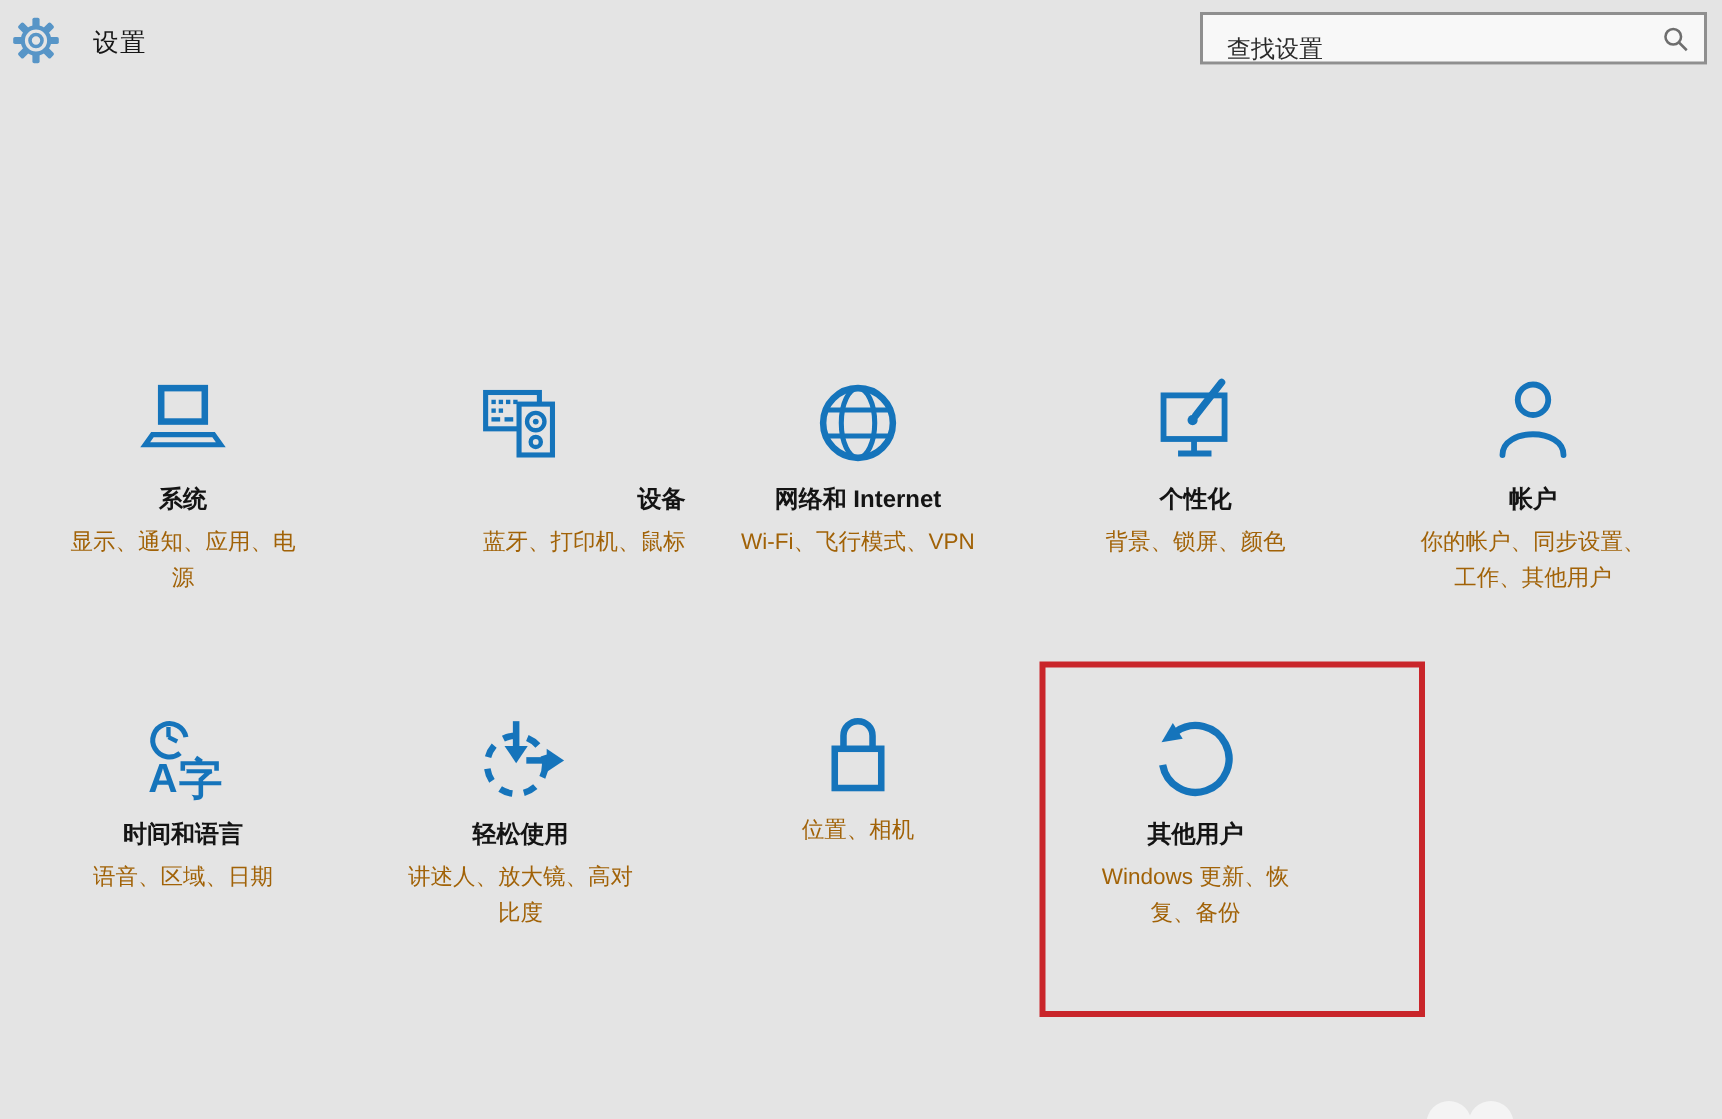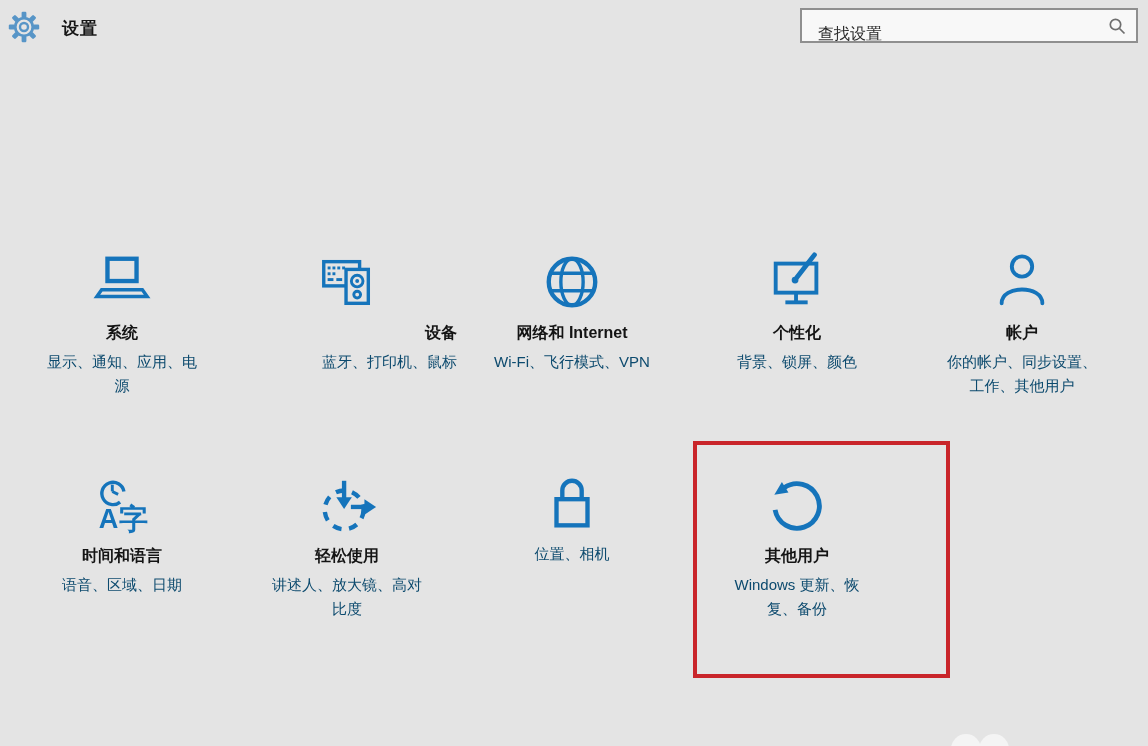--- a/index.html
+++ b/index.html
@@ -9,21 +9,21 @@
     background:#e4e4e4;
     font-family:"Liberation Sans","DejaVu Sans",sans-serif;
     color:#1a1a1a;
   }
 
   
   .header { position:absolute; top:0; left:0; width:100%; height:56px; }
   .gear { position:absolute; left:8px; top:11px; width:32px; height:32px; }
   .app-title {
     position:absolute; left:62px; top:17px;
-    font-size:17px; font-weight:700; color:#161616; letter-spacing:1px;
+    font-size:17px; font-weight:400; color:#161616; letter-spacing:1px;
   }
 
   
   .searchbox {
     position:absolute; left:800px; top:8px; width:338px; height:35px;
     background:#f8f8f8; border:2px solid #8f8f8f;
   }
   .searchbox input {
     width:100%; height:100%; border:none; outline:none; background:transparent;
     font-family:inherit; font-size:16px; color:#2b2b2b; padding:16px 36px 0 16px;
@@ -32,21 +32,21 @@
   .search-glyph { position:absolute; right:9px; top:6px; width:20px; height:20px; }
 
   
   .tile {
     position:absolute; width:220px; text-align:center; cursor:pointer;
   }
   .tile .iconwrap { height:66px; display:flex; align-items:flex-end; justify-content:center; }
   .tile .iconwrap svg { display:block; }
   .tile .title { margin-top:10px; font-size:16px; font-weight:700; color:#141414; }
   .tile .subtitle {
-    margin-top:6px; font-size:15px; line-height:1.58; color:#0c4a6e;
+    margin-top:6px; font-size:15px; line-height:1.58; color:#a16207;
     white-space:pre-line;
   }
   .t1 { left:12px;  top:247px; }
   .t2 { left:237px; top:247px;text-align:right; }
   .t3 { left:462px; top:247px; }
   .t4 { left:687px; top:247px; }
   .t5 { left:912px; top:247px;text-align:center; }
   .t6 { left:12px;  top:470px; }
   .t7 { left:237px; top:470px; }
   .t8 { left:462px; top:470px; }

